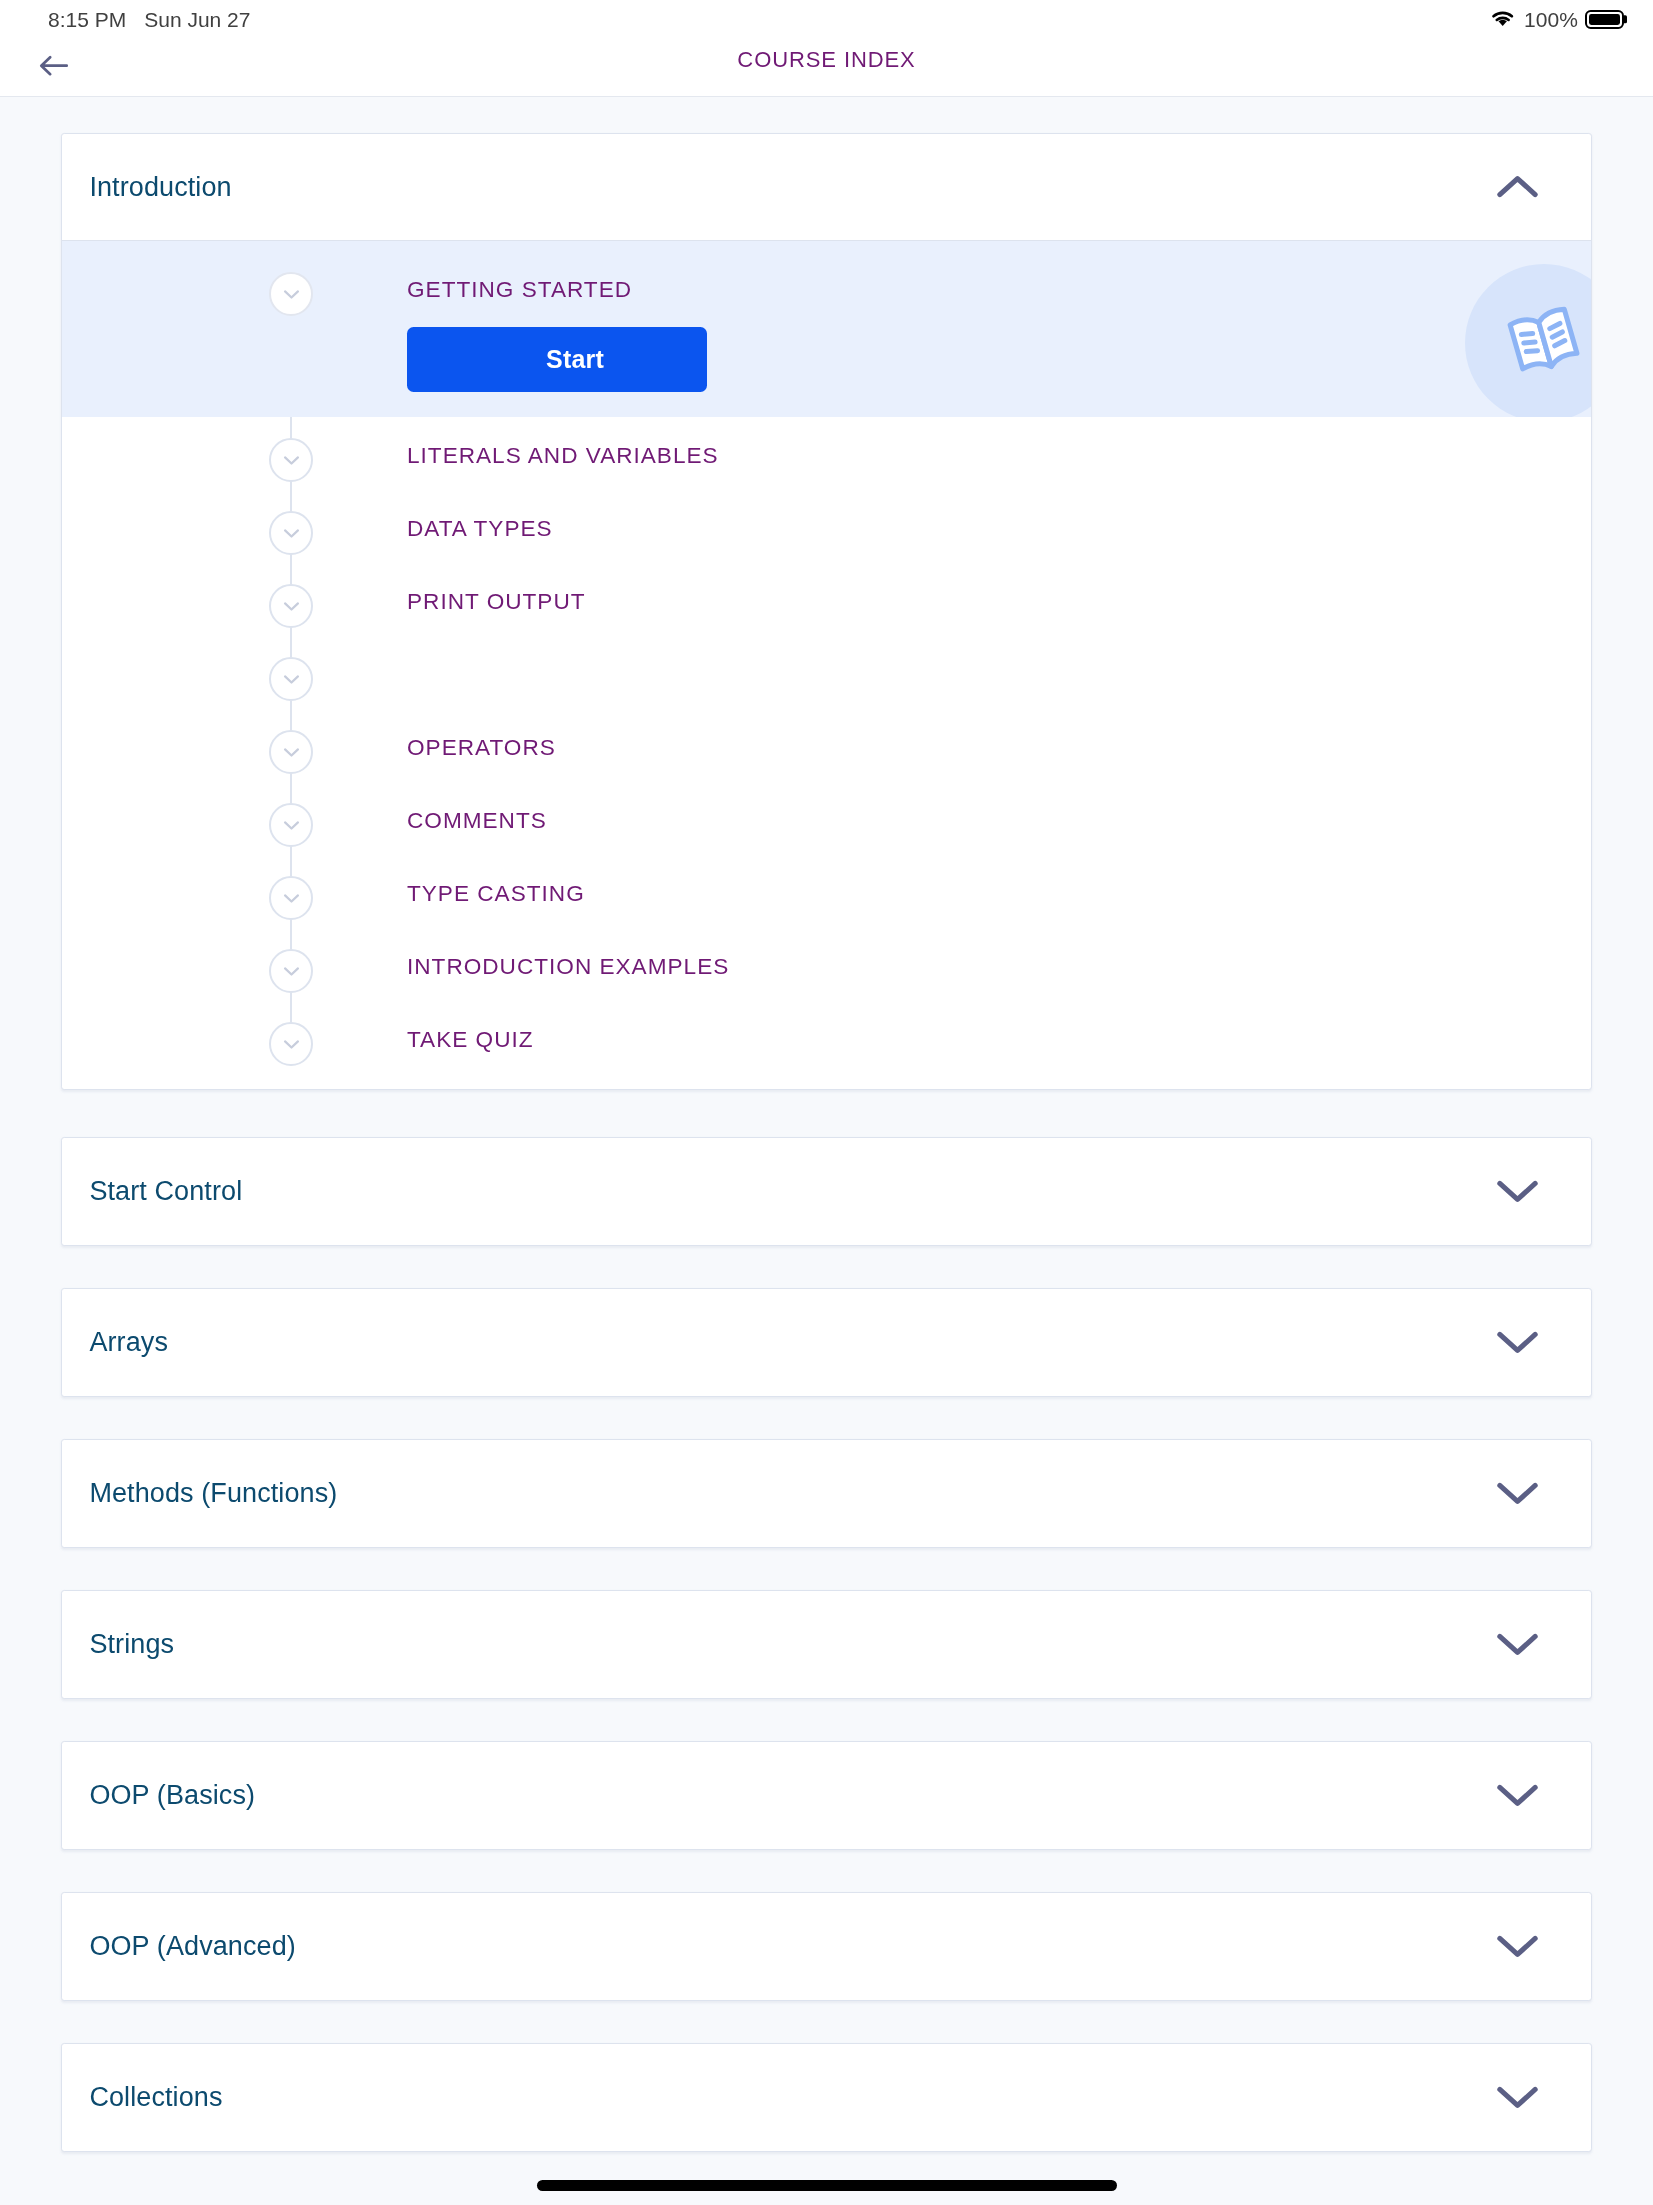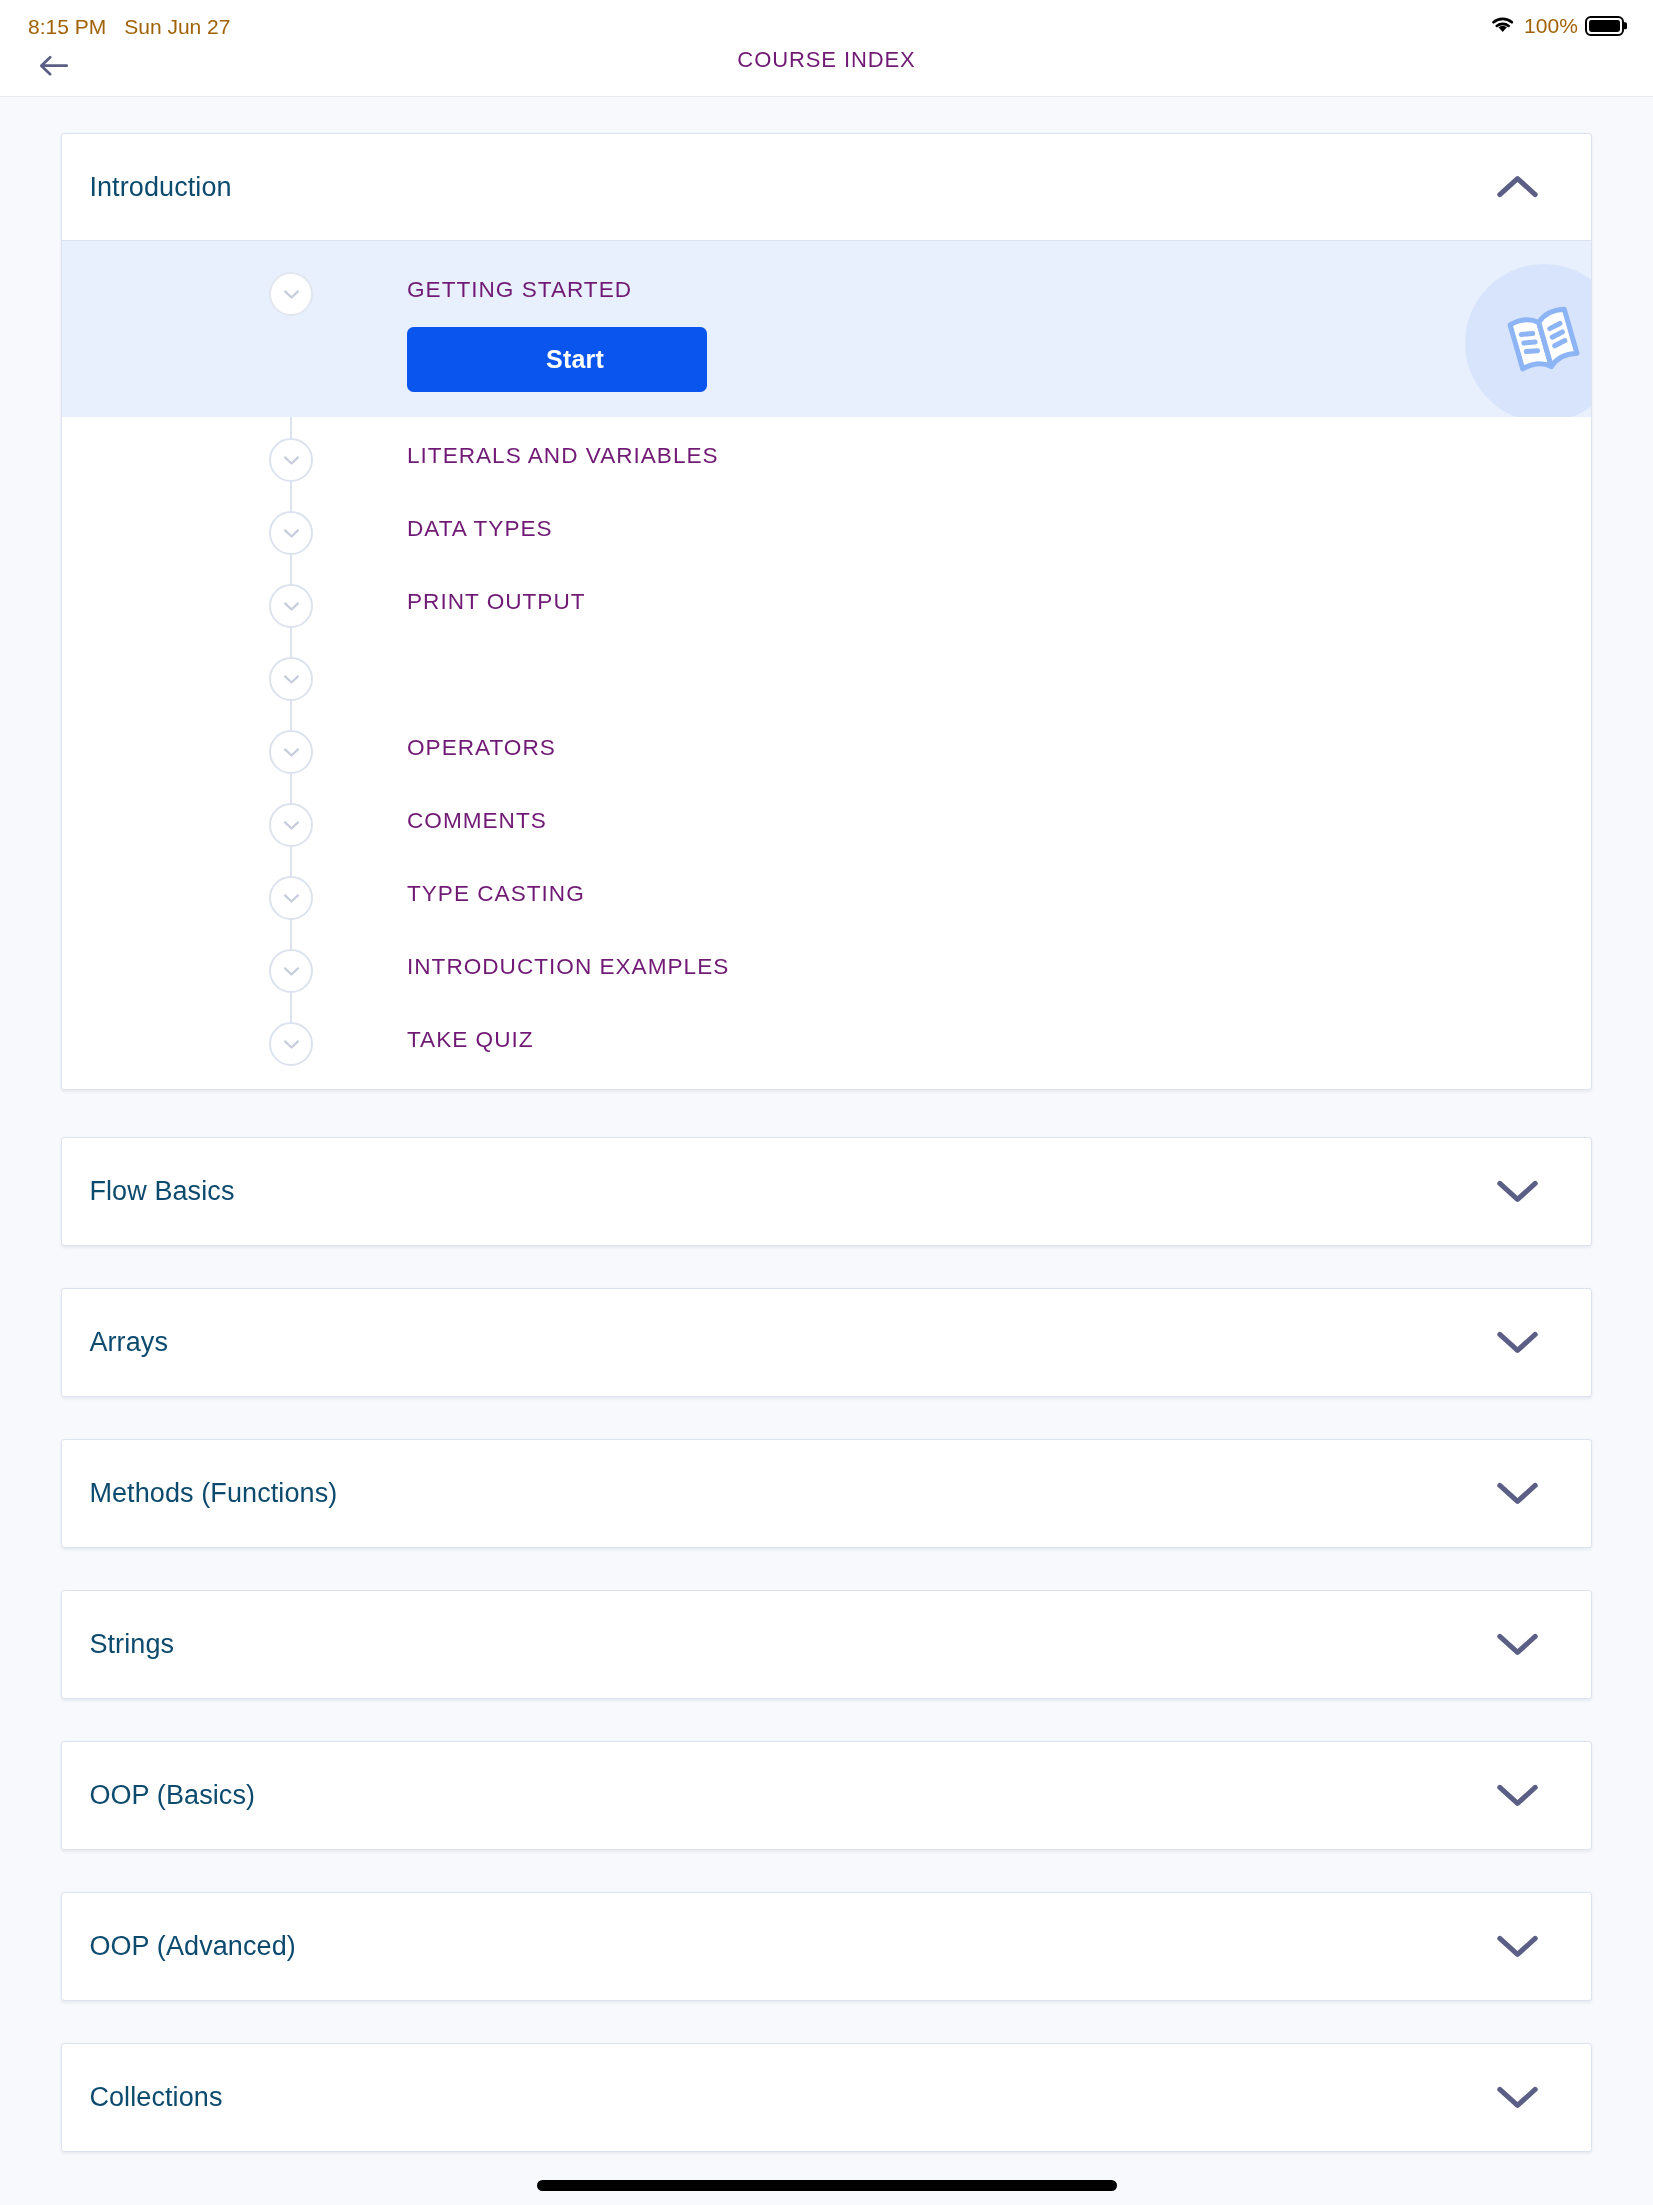--- a/index.html
+++ b/index.html
@@ -7,24 +7,24 @@
     width:1653px; height:2205px;
     background:#ffffff;
     font-family:"Liberation Sans", sans-serif;
     -webkit-font-smoothing:antialiased;
     overflow:hidden;
   }
 
   
   .statusbar{
     height:39px; width:100%;
-    display:flex; align-items:flex-end;
-    padding:0 29px 0 28px;
-    background:#ffffff;
-    font-size:21px; color:#a16207; font-weight:400;
+    display:flex; align-items:center;
+    padding:0 29px 0 48px;
+    background:#ffffff;
+    font-size:21px; color:#404040; font-weight:400;
   }
   .sb-left{ display:flex; align-items:baseline; gap:18px; }
   .sb-spacer{ flex:1; }
   .sb-right{ display:flex; align-items:center; gap:7px; }
   .wifi-icon{ display:block; }
   .batt-pct{ font-size:21px; letter-spacing:0.1px; }
   .batt{
     width:39px; height:19.4px; border:2px solid #000; border-radius:5.7px;
     position:relative; display:flex; align-items:center; padding:2px;
   }
@@ -298,21 +298,21 @@
               </svg>
             </div>
             <div class="lesson-body">
               <div class="lesson-label">TAKE QUIZ</div>
             </div>
           </div>
         </div>
       </div>
       <div class="card">
         <div class="card-head">
-          <div class="card-title">Flow Basics</div>
+          <div class="card-title">Start Control</div>
           <div class="chev">
             <svg width="47" height="32" viewBox="0 0 54 38">
               <path d="M6 10 L27 29 L48 10" stroke="#5b5f85" stroke-width="6" fill="none" stroke-linecap="round" stroke-linejoin="round"></path>
             </svg>
           </div>
         </div>
       </div>
       <div class="card">
         <div class="card-head">
           <div class="card-title">Arrays</div>

